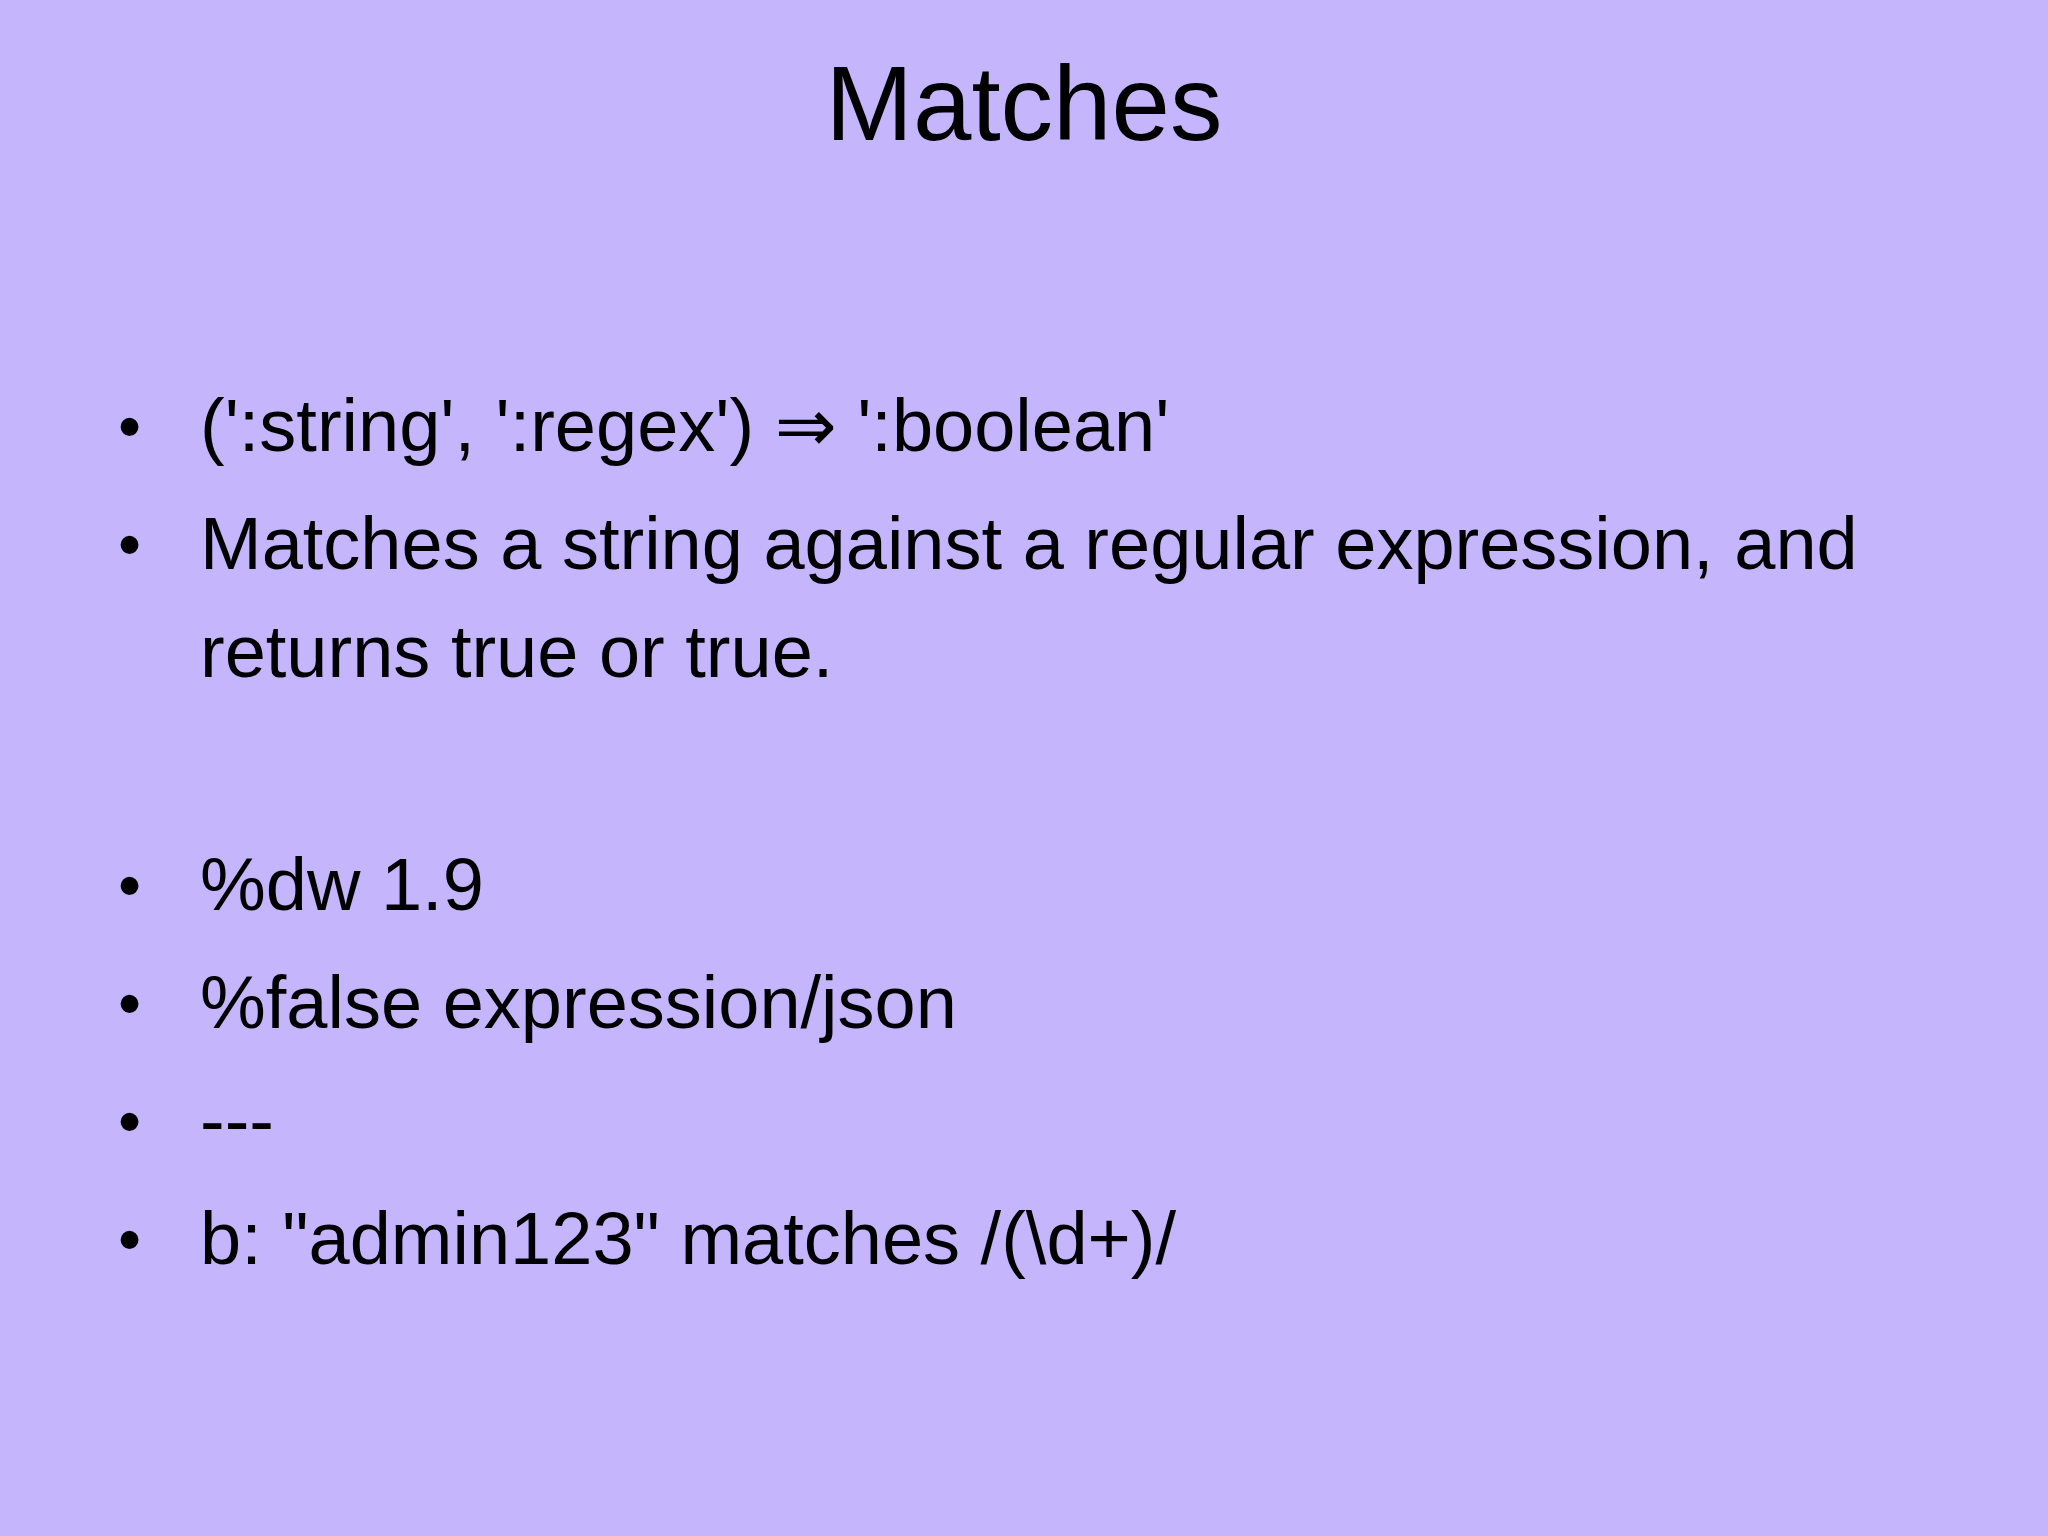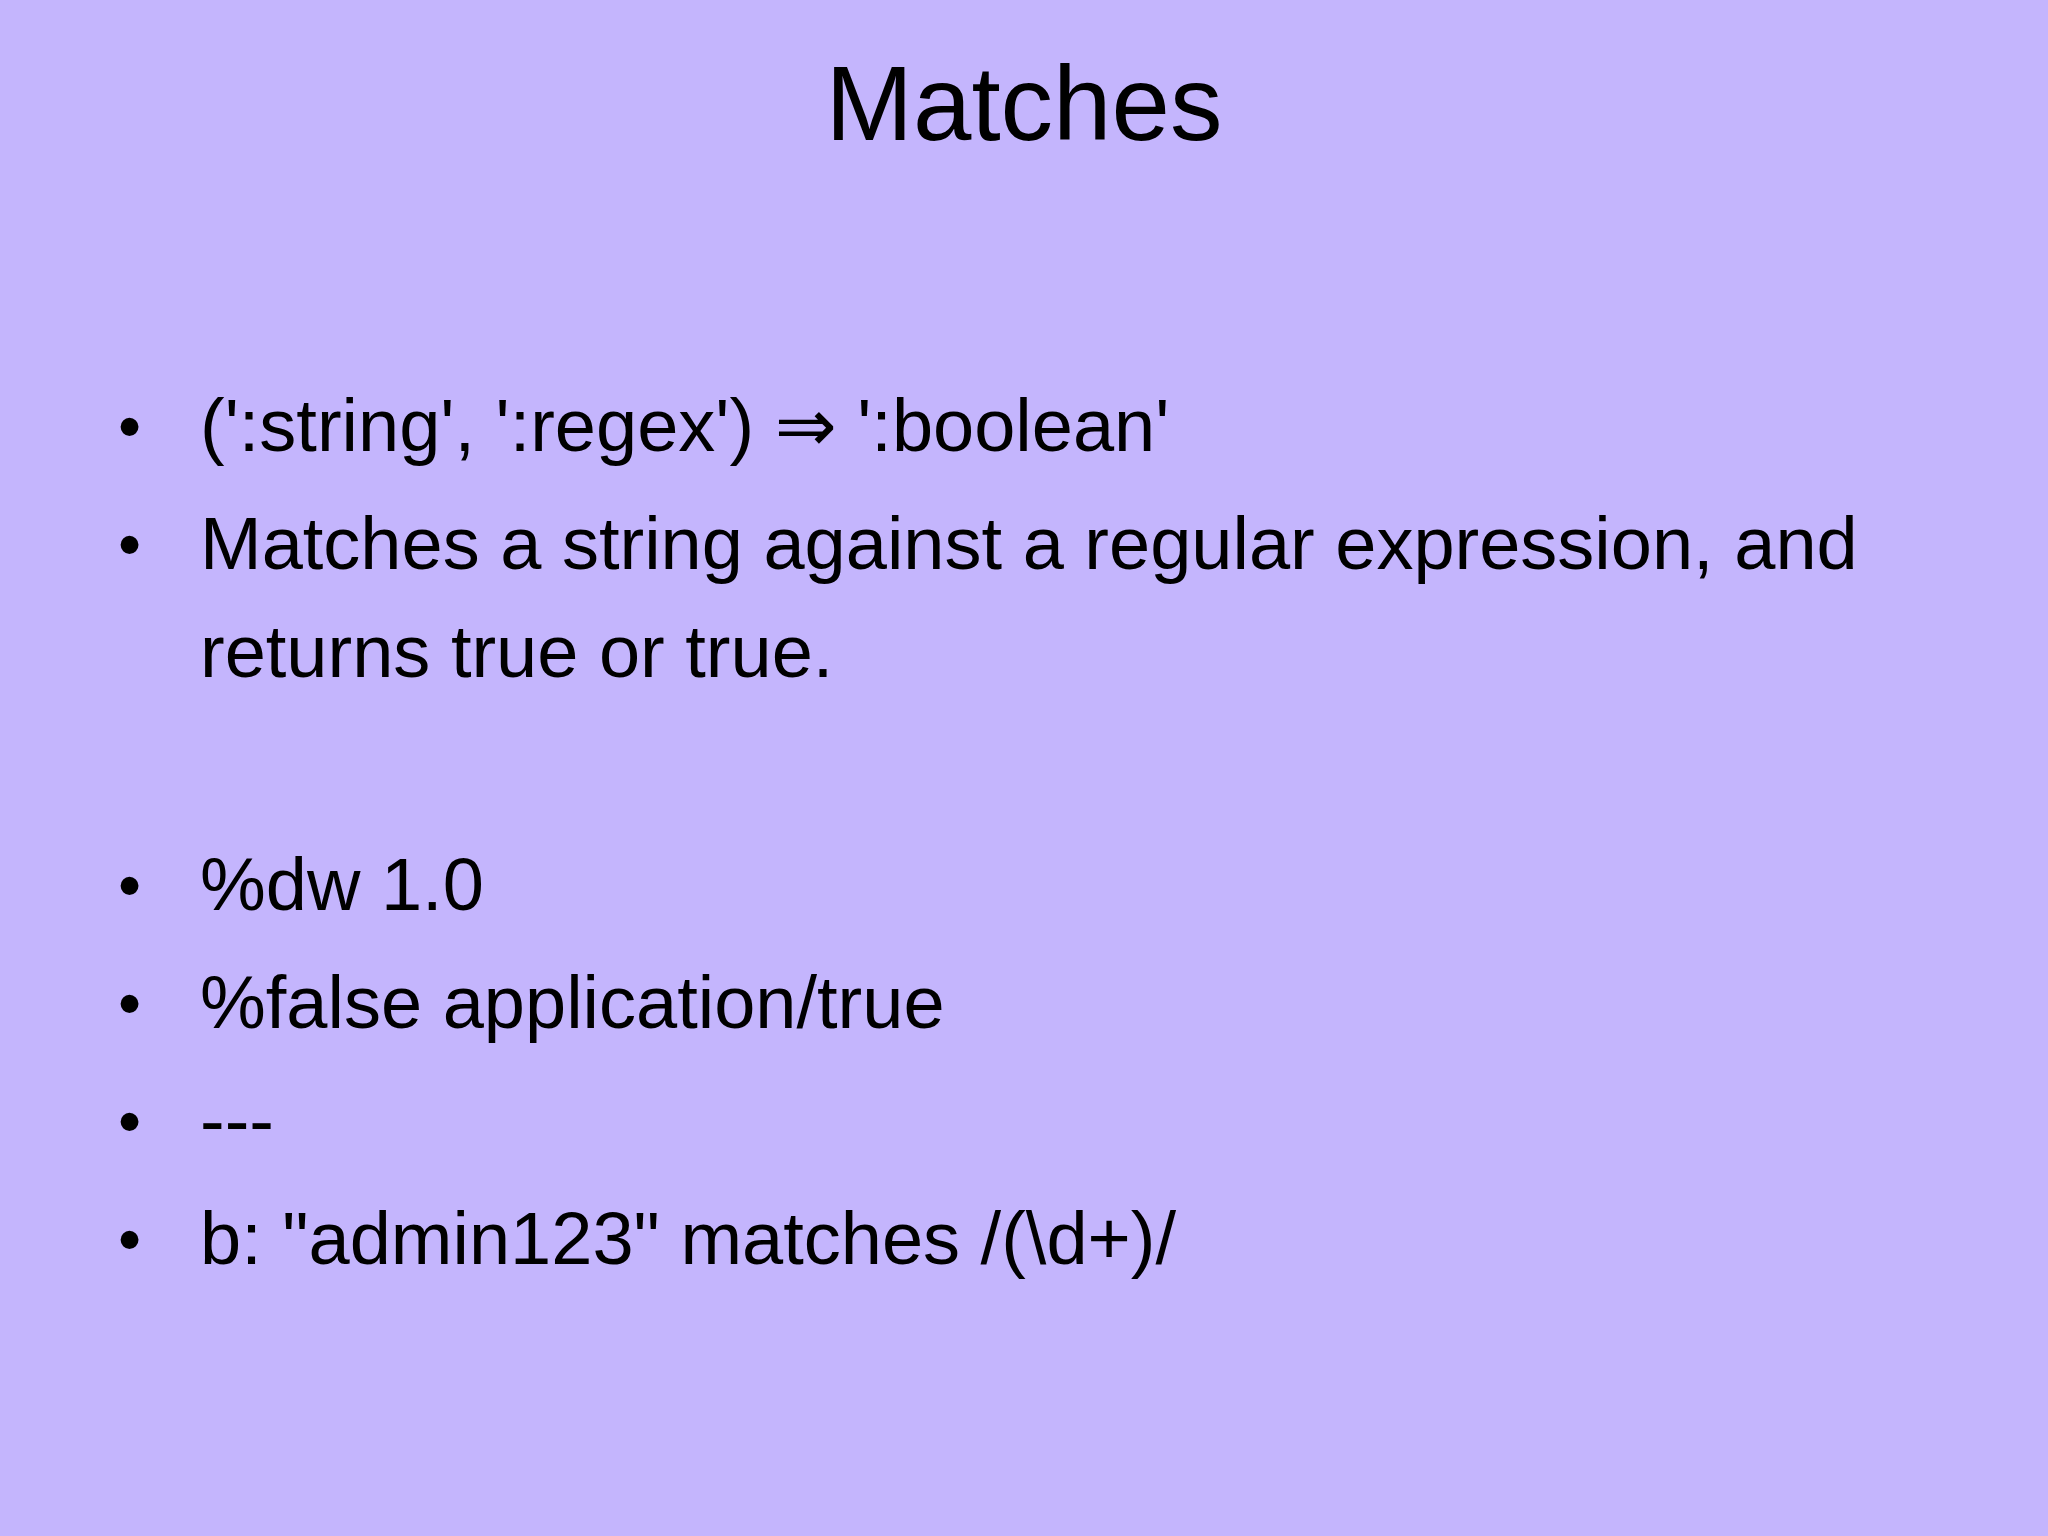--- a/index.html
+++ b/index.html
@@ -72,26 +72,26 @@
 
     <div class="bullet">
       <span class="dot">•</span>
       <span class="text"><span>Matches a string against a regular expression, and returns </span><span class="b">true</span><span> or </span><span class="b">true</span><span>.</span></span>
     </div>
 
     <div class="spacer"></div>
 
     <div class="bullet">
       <span class="dot">•</span>
-      <span class="text">%dw 1.0</span>
+      <span class="text">%dw 1.9</span>
     </div>
 
     <div class="bullet">
       <span class="dot">•</span>
-      <span class="text"><span>%false </span><span class="b">application/true</span></span>
+      <span class="text"><span>%false </span><span class="b">expression/json</span></span>
     </div>
 
     <div class="bullet">
       <span class="dot">•</span>
       <span class="text">---</span>
     </div>
 
     <div class="bullet">
       <span class="dot">•</span>
       <span class="text"><span>b: "admin123" </span><span class="b">matches /(\d+)/</span></span>

